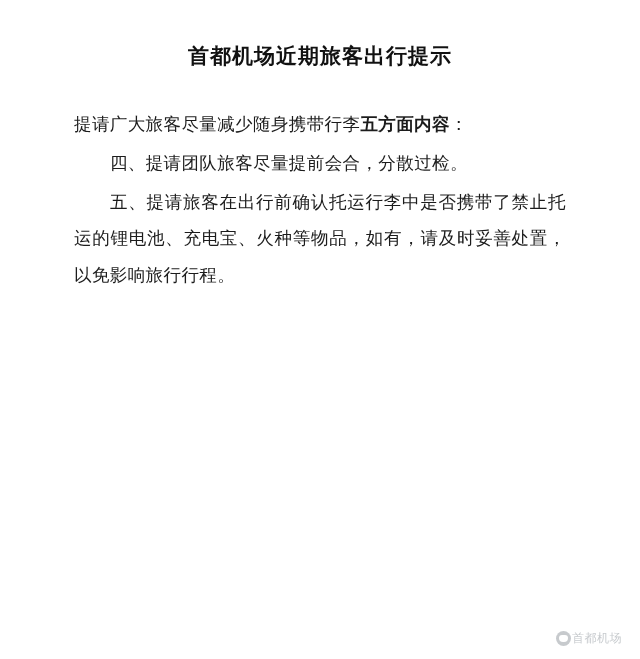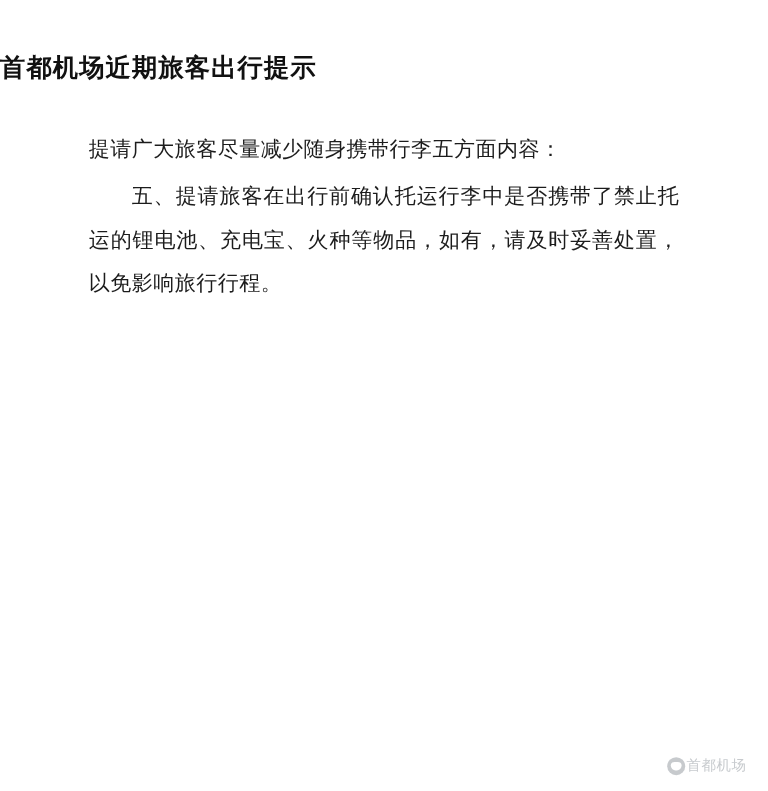--- a/index.html
+++ b/index.html
@@ -16,21 +16,21 @@
     overflow: hidden;
   }
   .page {
     width: 640px;
     height: 659px;
     box-sizing: border-box;
     padding: 0;
     position: relative;
   }
   .doc-title {
-    text-align: left;
+    text-align: center;
     font-size: 21px;
     font-weight: 700;
     letter-spacing: 1px;
     margin: 0;
     padding-top: 42px;
     color: #111111;
     font-family: "Liberation Serif", "DejaVu Serif", serif;
   }
   .body-wrap {
     padding: 0 74px 0 74px;
@@ -45,21 +45,21 @@
     color: #1c1c1c;
     letter-spacing: 0.4px;
   }
   p.lead {
     text-indent: 0;
   }
   p.indent {
     text-indent: 2.05em;
   }
   .bold-inline {
-    font-weight: 400;
+    font-weight: 700;
   }
   .watermark {
     position: absolute;
     right: 18px;
     bottom: 12px;
     display: flex;
     align-items: center;
     gap: 1px;
     opacity: 0.55;
   }
@@ -92,20 +92,21 @@
 <body>
 
 <div class="page">
 
   <h1 class="doc-title">首都机场近期旅客出行提示</h1>
 
   <div class="body-wrap">
 
     <p class="para lead"><span>提请广大旅客尽量减少随身携带行李</span><span class="bold-inline">五方面内容</span><span>：</span></p>
 
+    <p class="para indent">四、提请团队旅客尽量提前会合，分散过检。</p>
     <p class="para indent">五、提请旅客在出行前确认托运行李中是否携带了禁止托运的锂电池、充电宝、火种等物品，如有，请及时妥善处置，以免影响旅行行程。</p>
 
   </div>
 
   <div class="watermark">
     <span class="wm-logo"></span>
     <span class="wm-text">首都机场</span>
   </div>
 
 </div>

